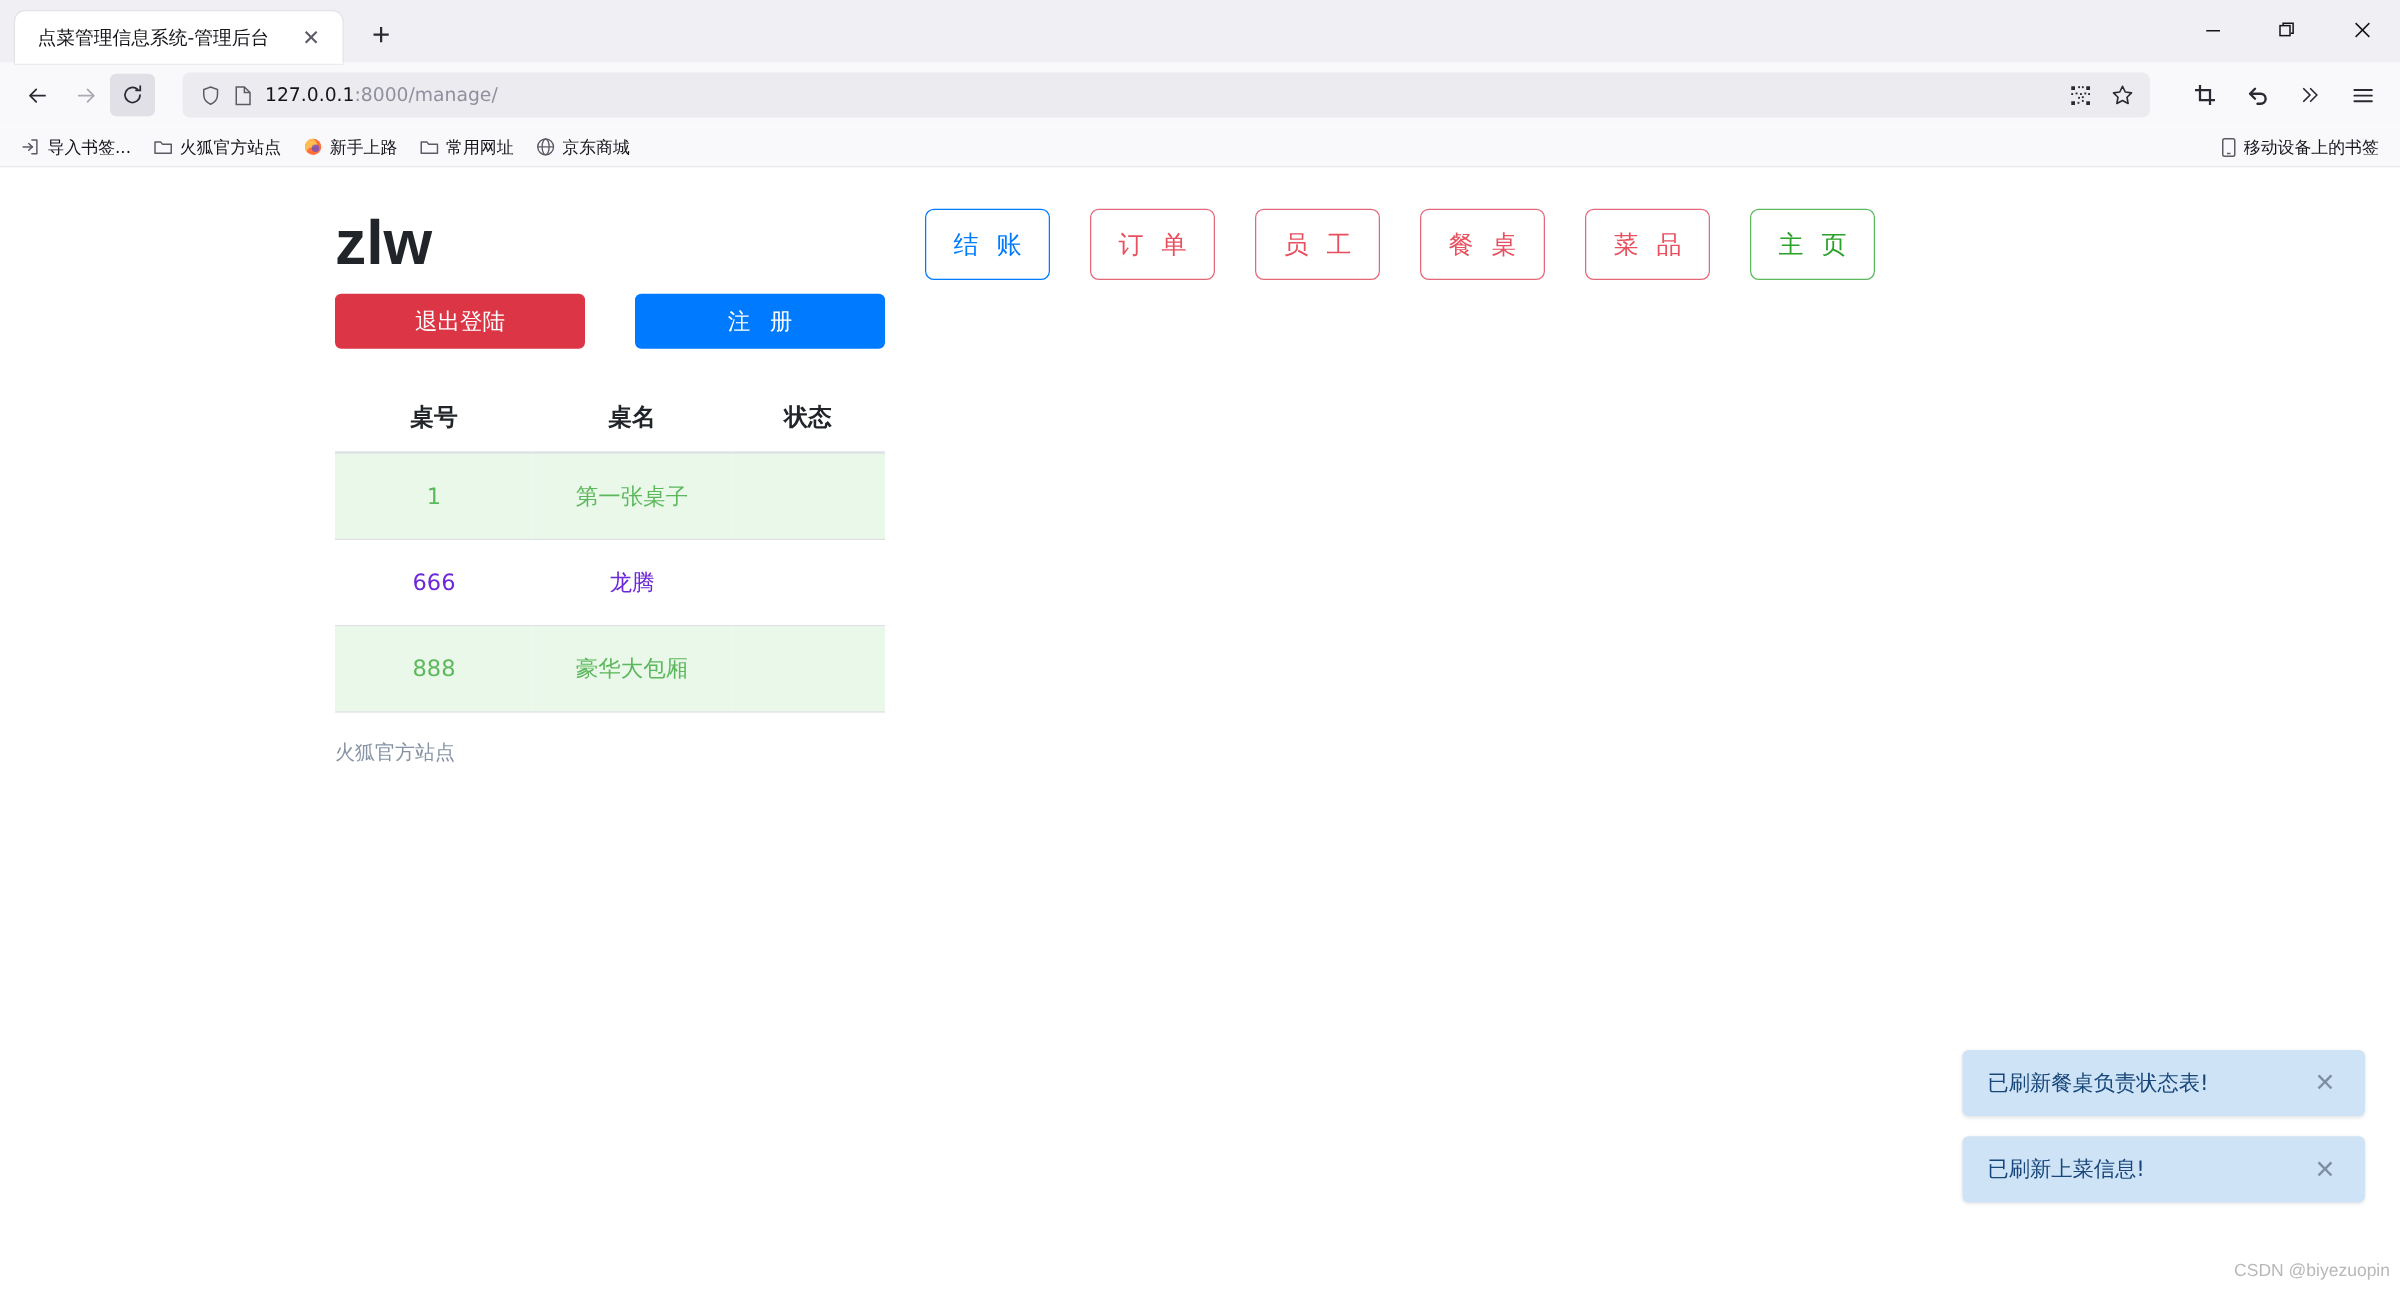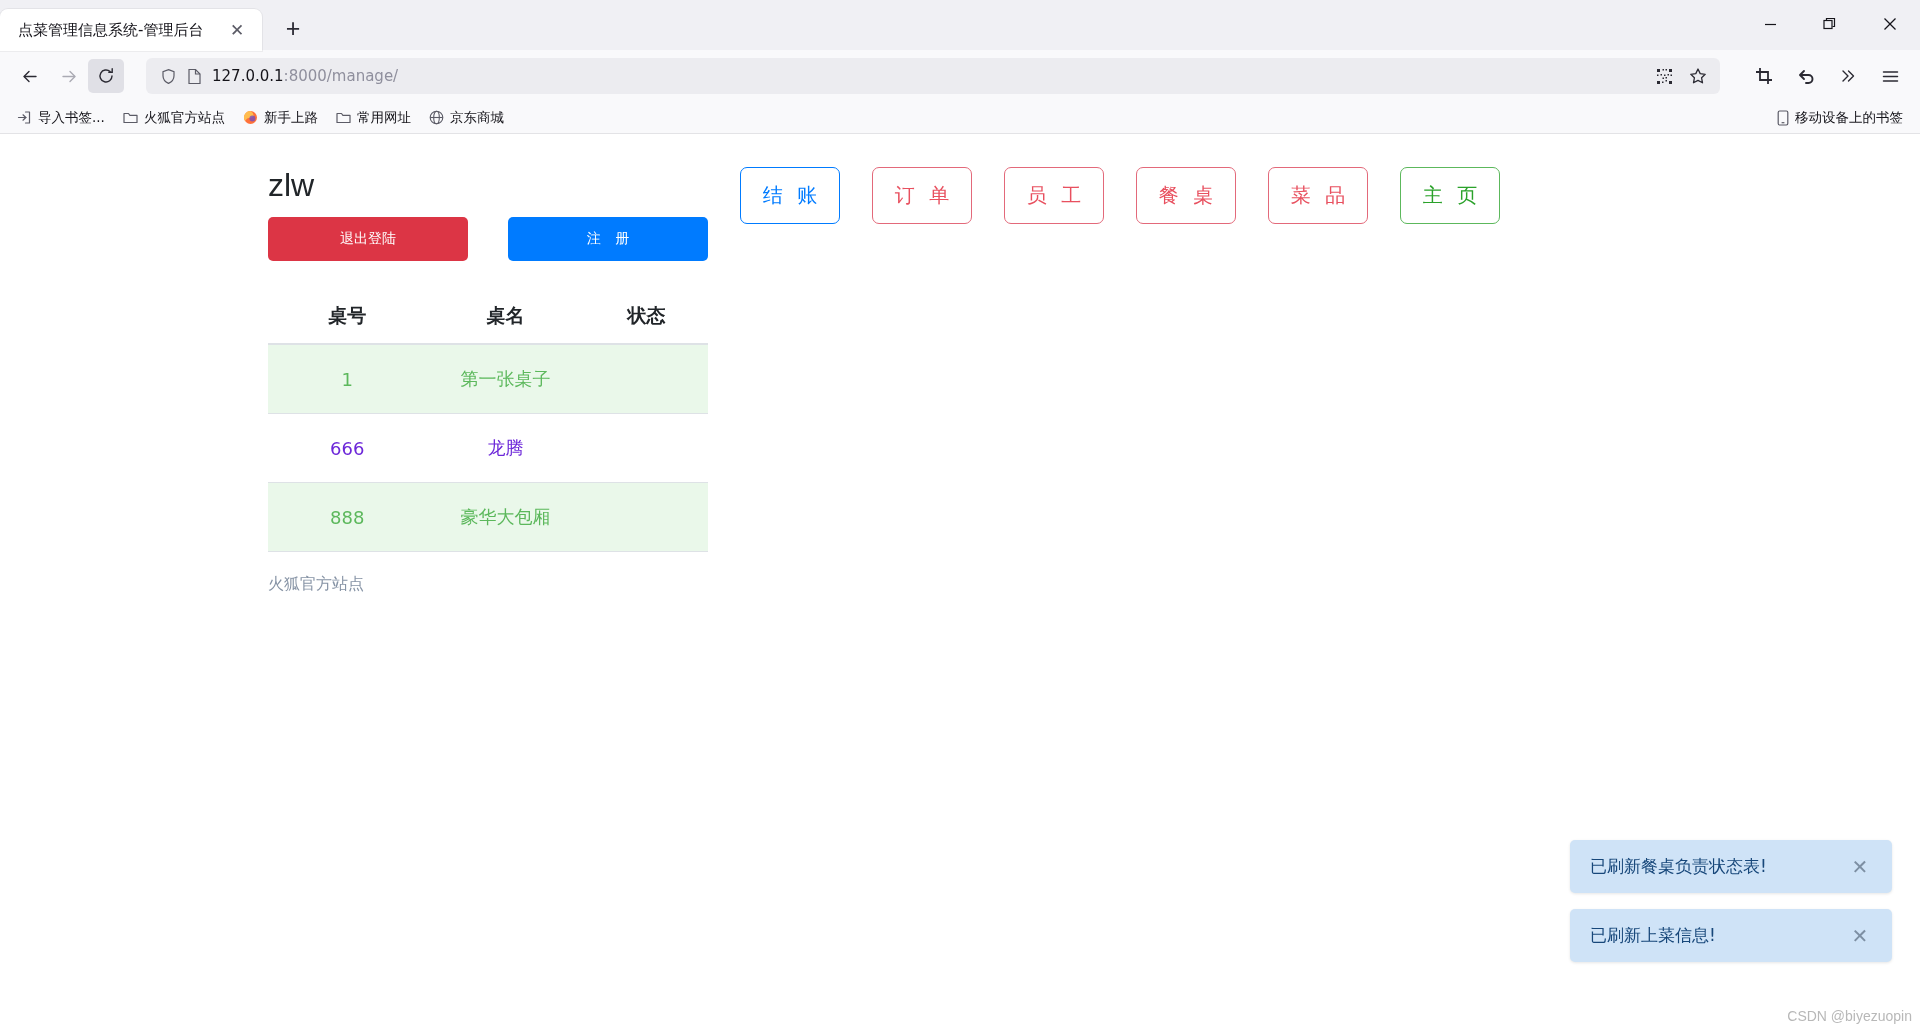--- a/index.html
+++ b/index.html
@@ -9,21 +9,21 @@
     background: #ffffff;
     overflow: hidden;
   }
 
   
   .browser { width: 1920px; height: 1032px; display: flex; flex-direction: column; }
 
   .tabstrip {
     height: 50px; background: #f0f0f4;
     display: flex; align-items: flex-end; position: relative;
-    padding-left: 0;
+    padding-left: 12px;
   }
   .tab {
     width: 262px; height: 42px; background: #ffffff;
     border-radius: 8px 8px 0 0;
     display: flex; align-items: center;
     padding: 0 12px 0 18px;
     box-shadow: 0 0 0 1px rgba(0,0,0,0.05);
     position: relative; top: 1px;
   }
   .tab-title {
@@ -109,29 +109,29 @@
     flex: 1; background: #ffffff; position: relative; overflow: hidden;
   }
   .content {
     position: absolute; left: 0; top: 0; right: 0; bottom: 0;
   }
 
   .left-panel {
     position: absolute; left: 268px; top: 35px; width: 440px;
   }
   .brand {
-    font-size: 32px; font-weight: 400; color: #212529;
+    font-size: 50px; font-weight: 700; color: #212529;
     letter-spacing: 0px; line-height: 1;
     font-family: "Liberation Sans", sans-serif;
     margin-bottom: 16px;
   }
   .auth-row { display: flex; gap: 40px; margin-bottom: 28px; }
   .btn-solid {
     width: 200px; height: 44px; border: none; border-radius: 5px;
-    font-size: 14px; color: #ffffff; cursor: pointer;
+    font-size: 18px; color: #ffffff; cursor: pointer;
     font-family: "DejaVu Sans", sans-serif;
     display: flex; align-items: center; justify-content: center;
   }
   .btn-logout { background: #dc3545; }
   .btn-register { background: #007bff; letter-spacing: 5px; padding-left: 5px; }
 
   table.tables { width: 440px; border-collapse: collapse; }
   table.tables th {
     font-size: 19px; font-weight: bold; color: #212529;
     padding: 14px 8px; text-align: center;

